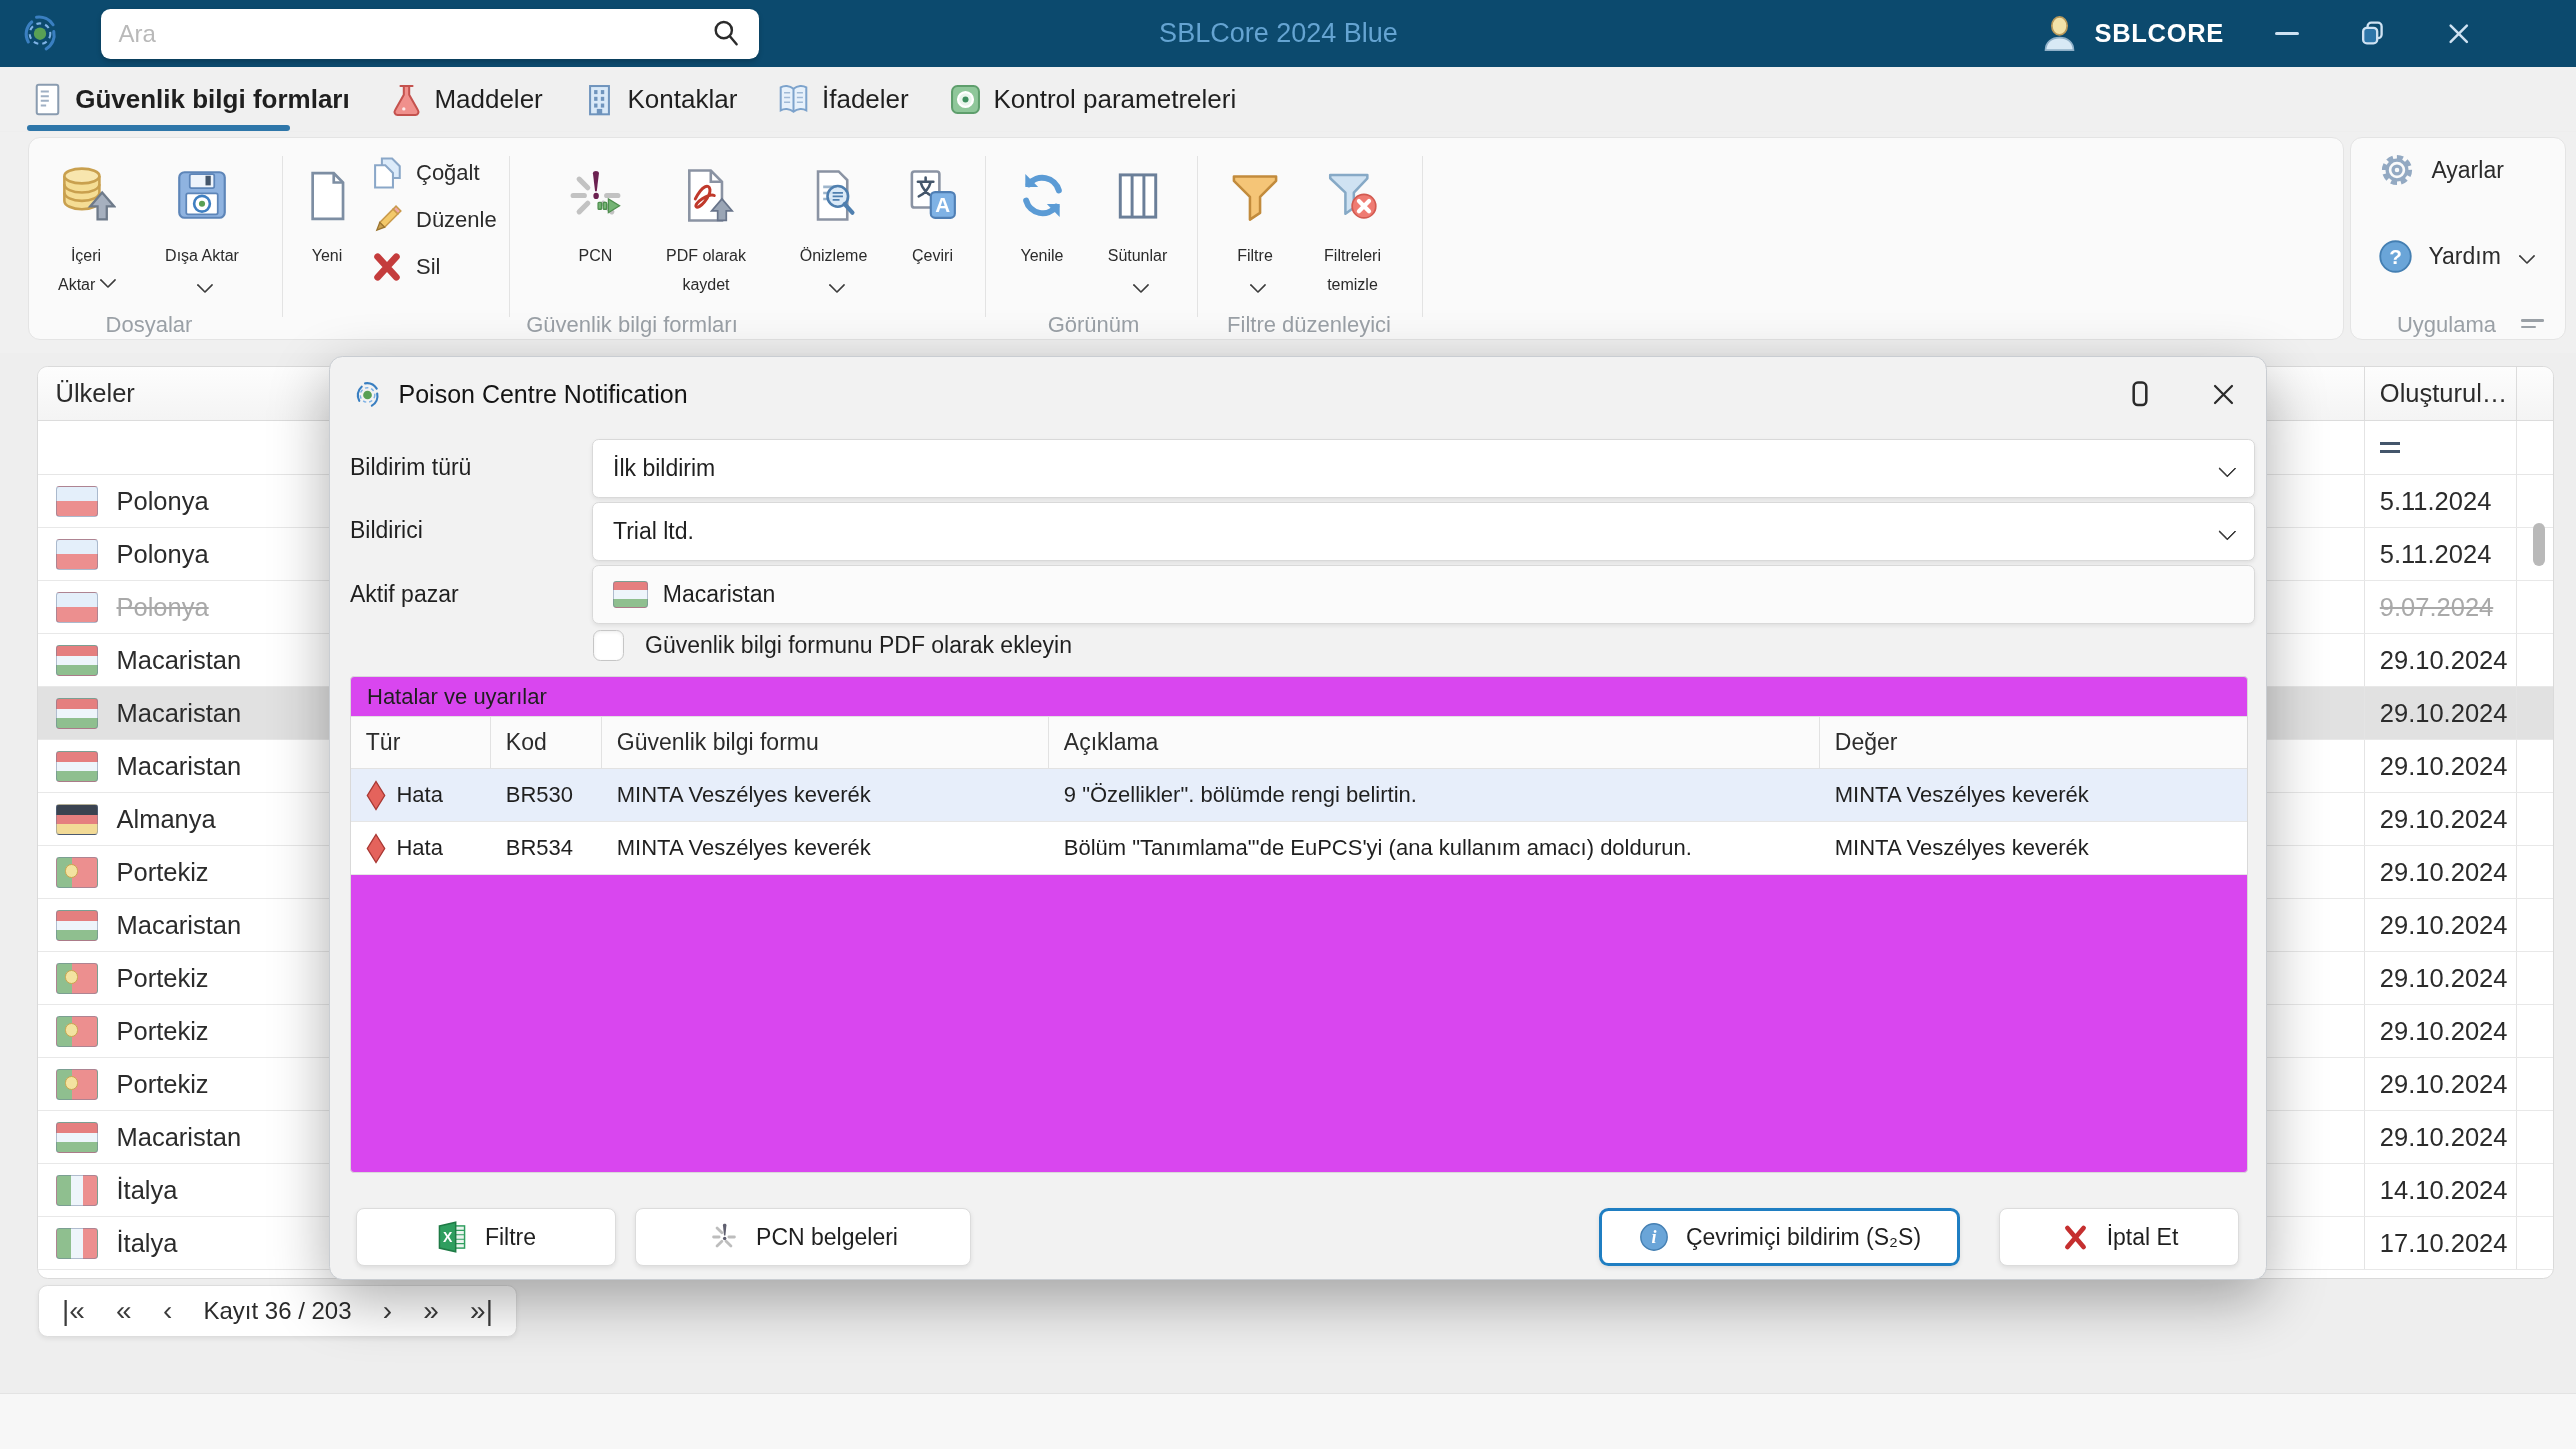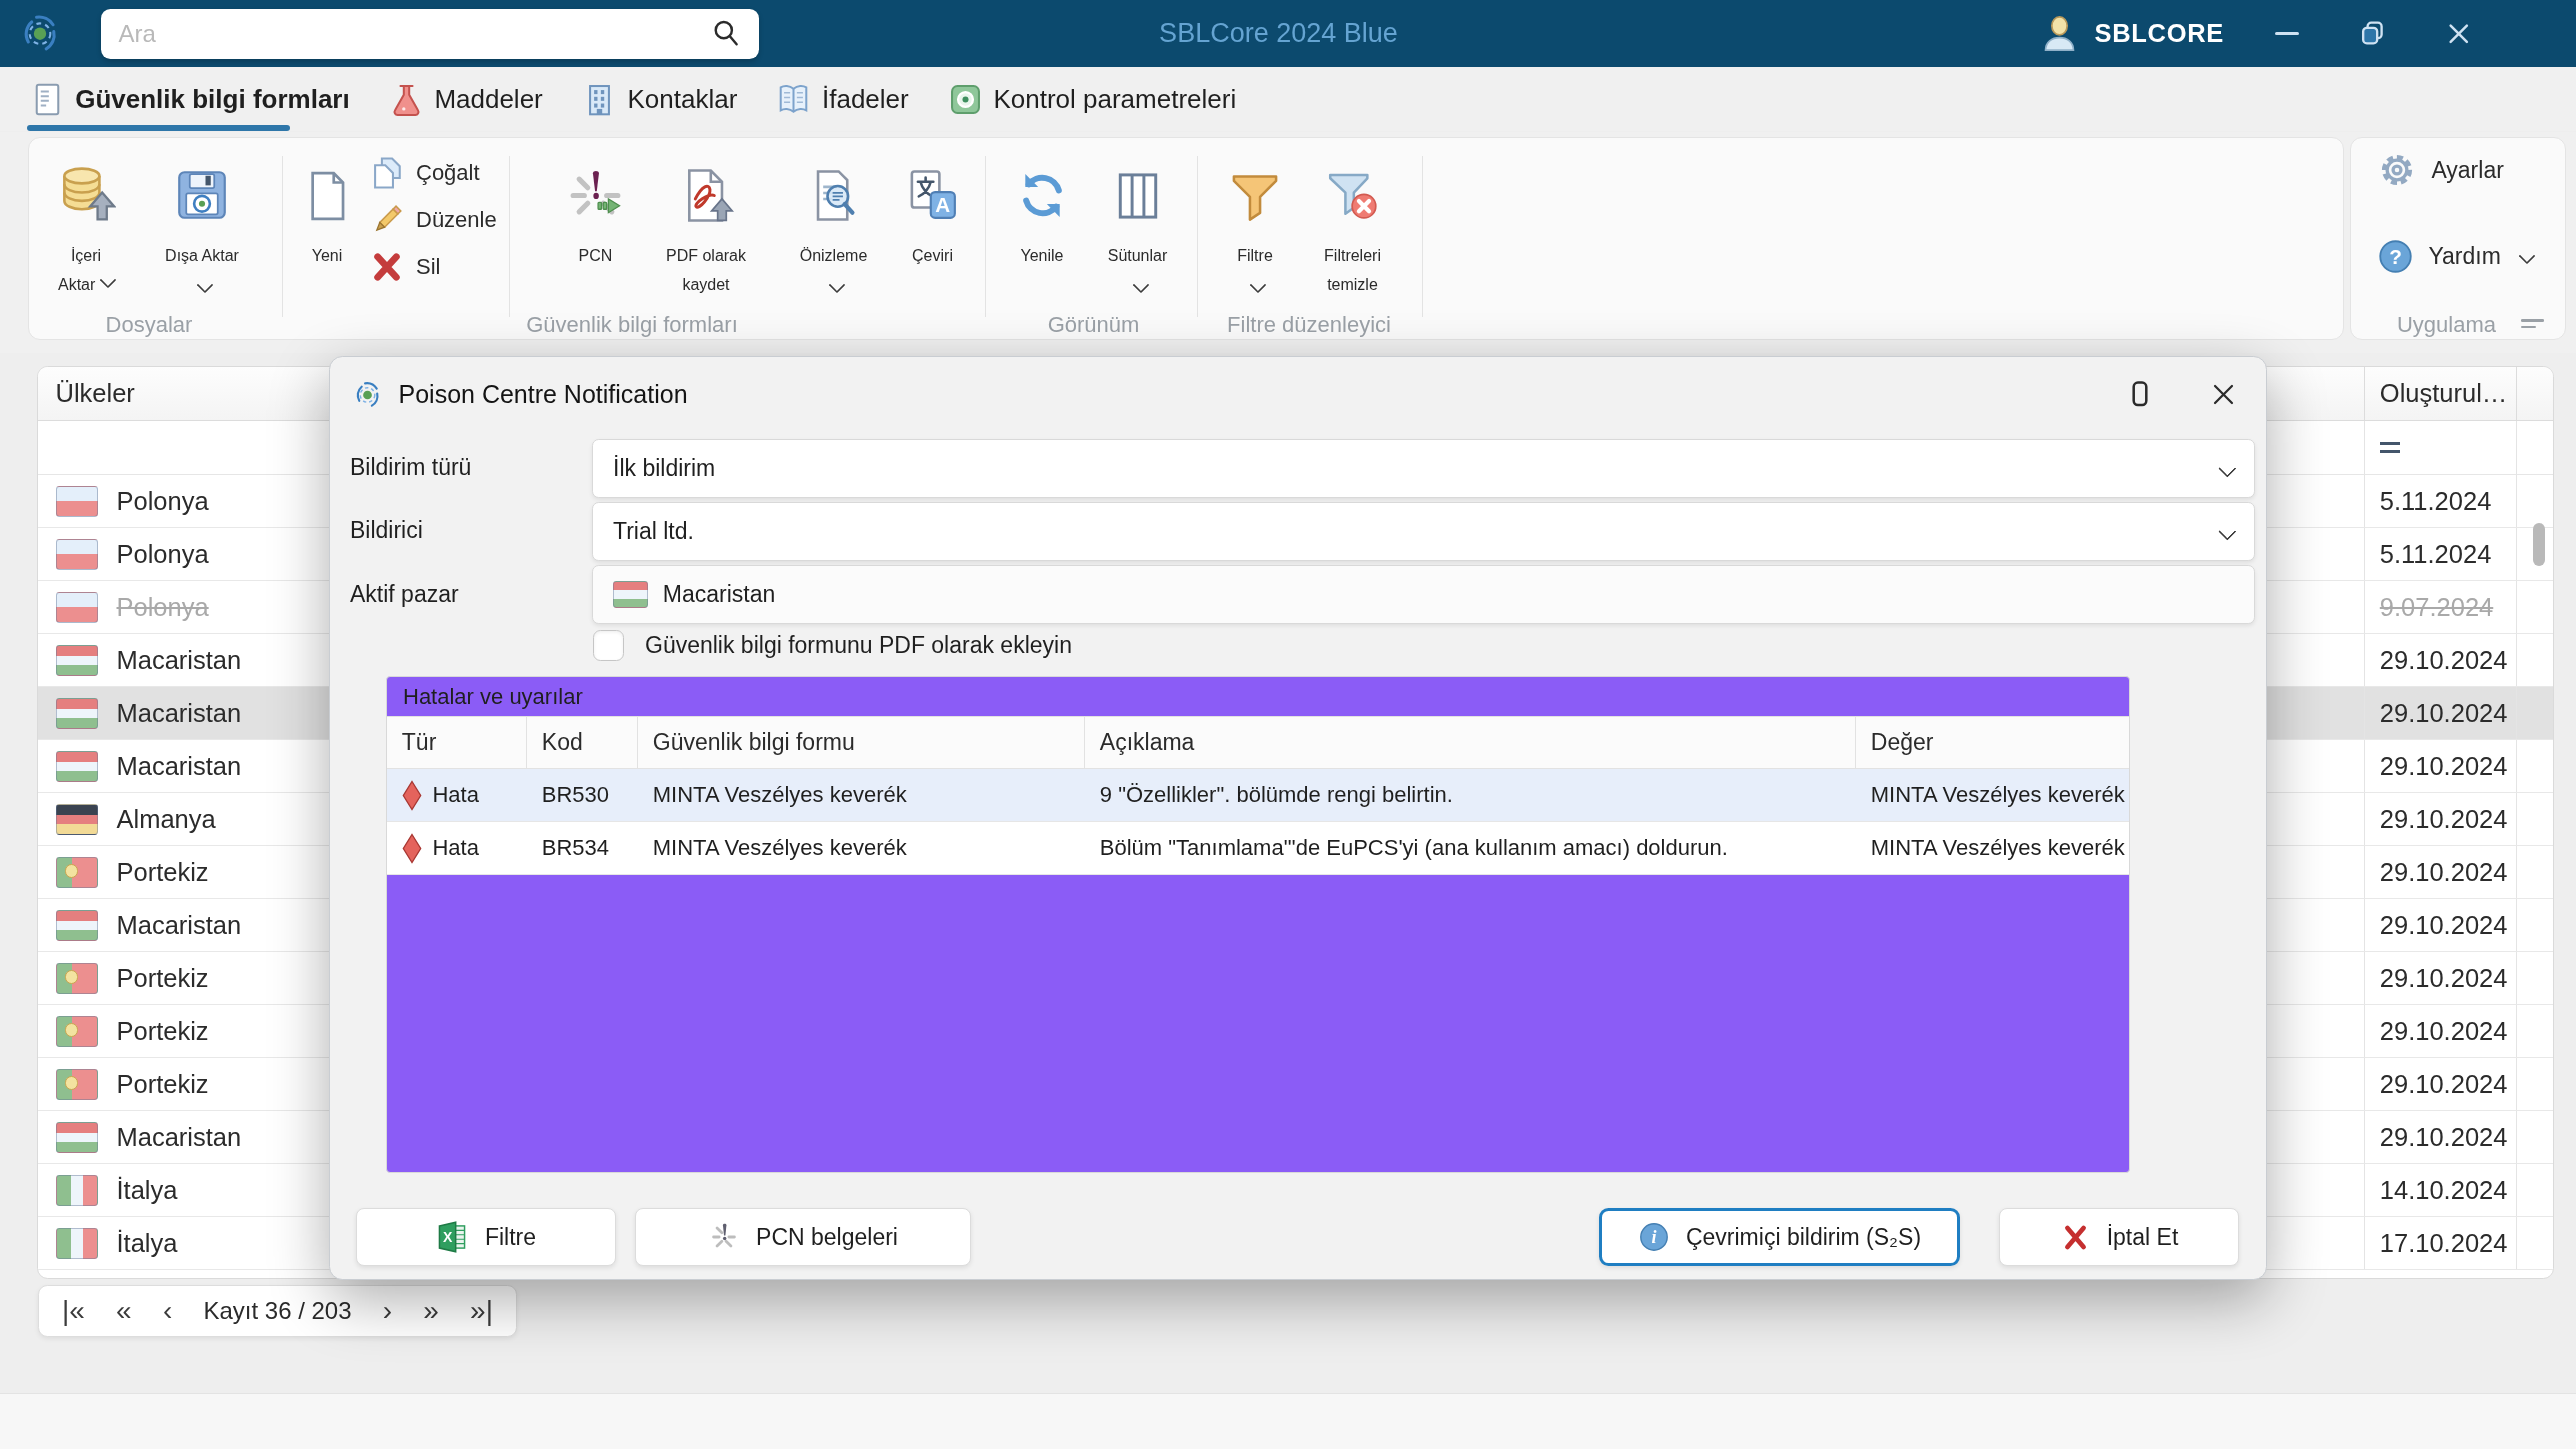--- a/index.html
+++ b/index.html
@@ -80,22 +80,22 @@
   .dtitle{font-size:25px;color:#141414;flex:1;}
   .dlabel{position:absolute;left:20px;font-size:23px;color:#1f1f1f;}
   .dfield{position:absolute;left:262px;width:1663px;height:59px;background:#fff;border:0.7px solid #d9d9d9;border-radius:6.7px;
           box-shadow:0 2px 4.7px rgba(0,0,0,.08);display:flex;align-items:center;padding:0 20px;font-size:23px;
           color:#1f1f1f;box-sizing:border-box;gap:14.8px;}
   .dfield .chev{margin-left:auto;width:10.7px;height:10.7px;}
   .dfield.ro{background:#fbfbfb;}
   .cbox{position:absolute;left:263px;top:273px;width:31px;height:31px;background:#fff;border:1.3px solid #c6c6c6;
         border-radius:7.4px;box-shadow:inset 0 1.3px 3.4px rgba(0,0,0,.07);box-sizing:border-box;}
   .cblab{position:absolute;left:315px;top:275px;font-size:23px;color:#1f1f1f;}
-  .gbox{position:absolute;left:20px;top:319px;width:1744px;height:497px;background:#8b5cf6;border:0.7px solid #d9d9d9;
-        border-radius:4px;box-sizing:border-box;overflow:hidden;margin-left:36px;}
+  .gbox{position:absolute;left:20px;top:319px;width:1898px;height:497px;background:#d946ef;border:0.7px solid #d9d9d9;
+        border-radius:4px;box-sizing:border-box;overflow:hidden;}
   .gtitle{height:39px;display:flex;align-items:center;padding-left:16px;font-size:22px;color:#1f1f1f;}
   .ethead{display:flex;height:51px;border-top:0.7px solid #e2e2e2;border-bottom:0.7px solid #e2e2e2;background:#fbfbfb;}
   .ehc{display:flex;align-items:center;padding-left:14.8px;font-size:23px;color:#2b2b2b;border-right:0.7px solid #e2e2e2;
        box-sizing:border-box;flex:none;}
   .erow{display:flex;height:52px;border-bottom:0.7px solid #e6e6e6;background:#fff;}
   .erow.sel{background:#e7eefa;}
   .ec{display:flex;align-items:center;padding-left:14.8px;font-size:22px;color:#1f1f1f;box-sizing:border-box;flex:none;gap:10.7px;
       white-space:nowrap;overflow:hidden;}
   .c1{width:140px;}.c2{width:111px;}.c3{width:447px;}.c4{width:771px;}.c5{width:428px;}
   .ehc.c5,.ec.c5{border-right:none;}

